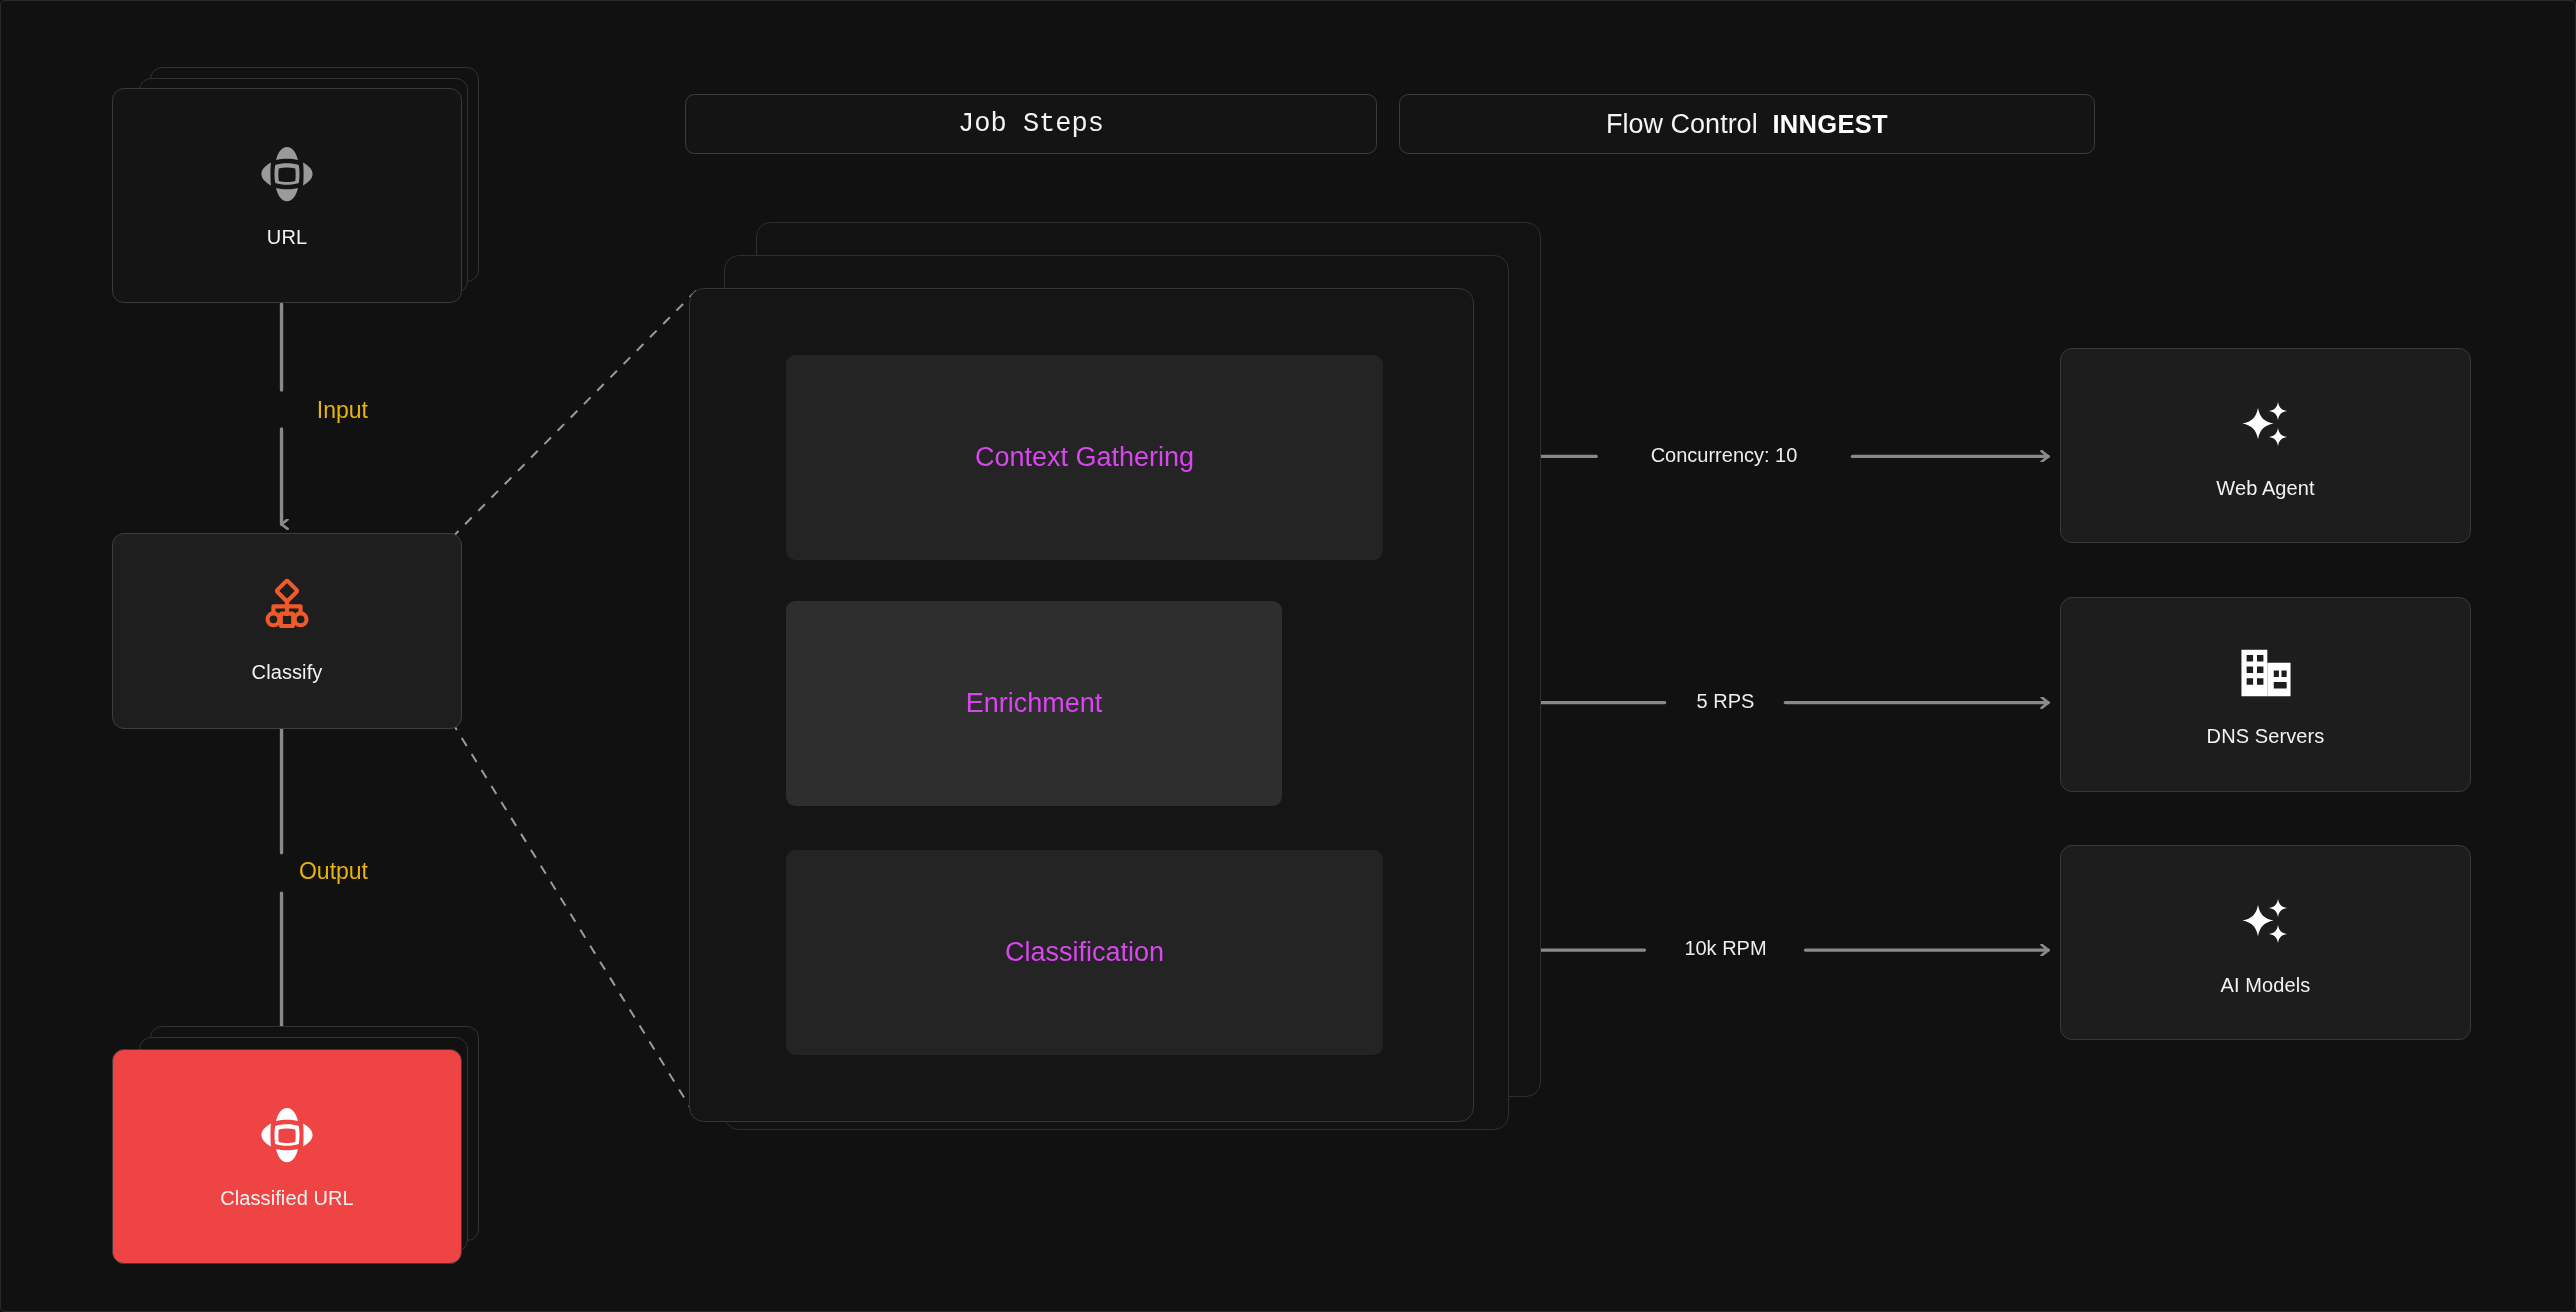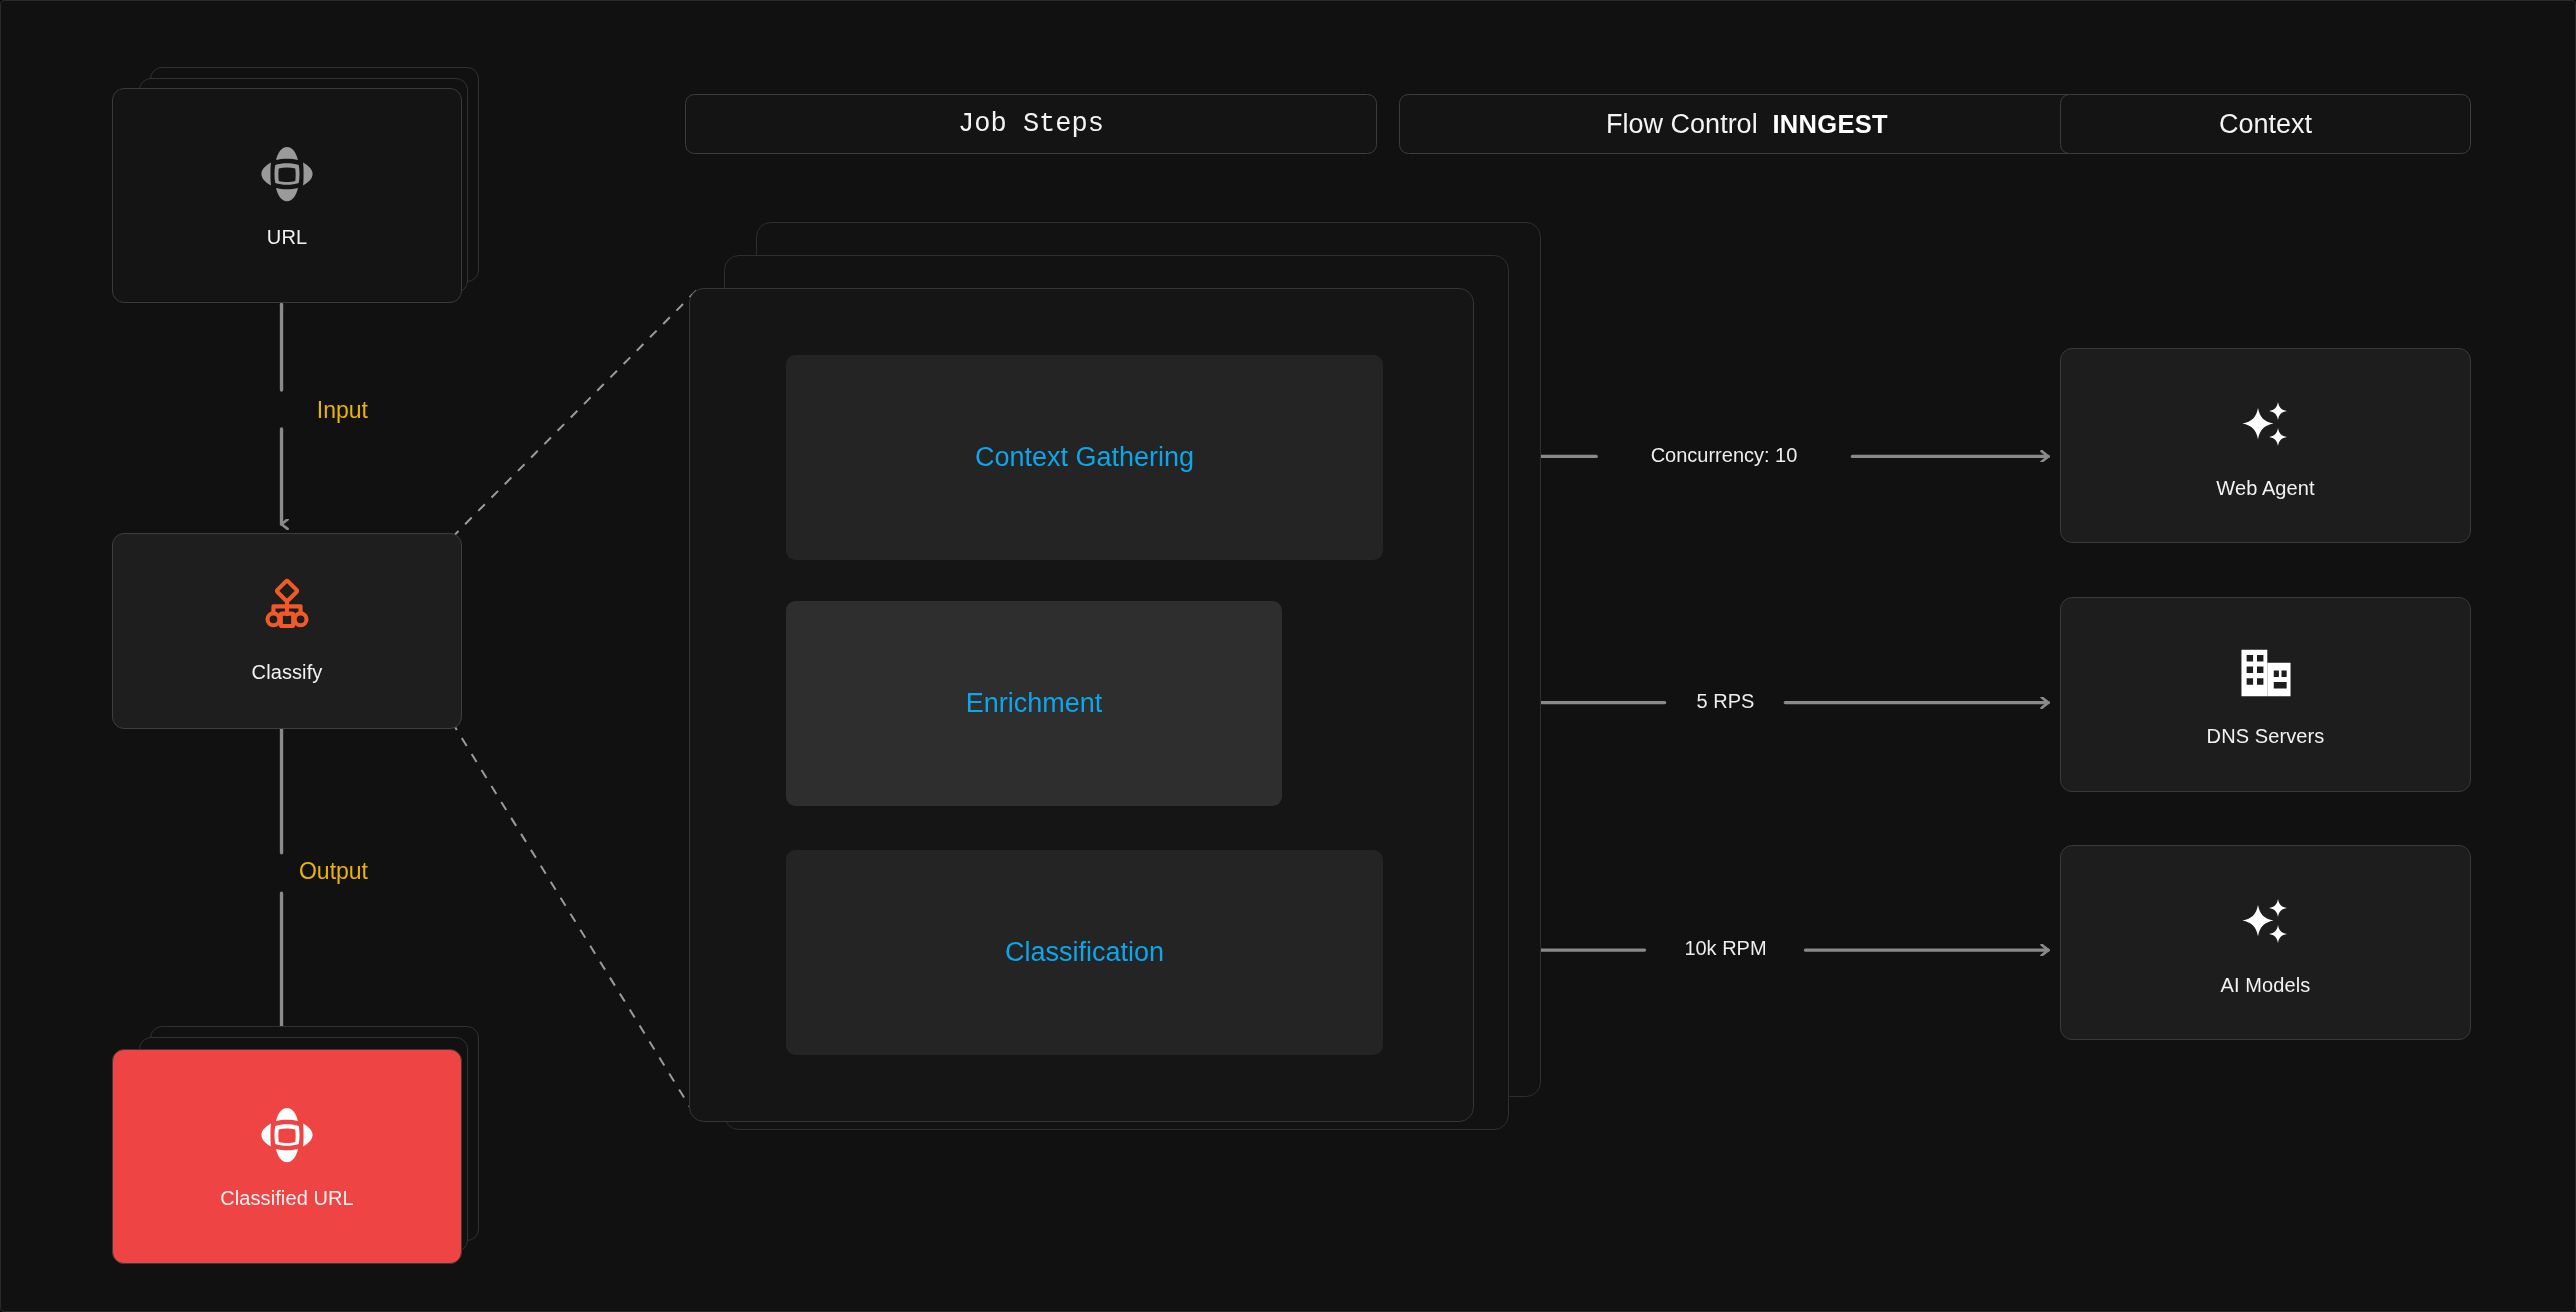--- a/index.html
+++ b/index.html
@@ -75,21 +75,21 @@
   .step {
     position:absolute;
     border-radius:9.4px;
     background:#242424;
     display:flex;
     align-items:center;
     justify-content:center;
   }
   .step-hl { background:#2e2e2e; }
   .step-label {
-    color:#0ea5e9;
+    color:#d946ef;
     font-size:27px;
     font-weight:400;
     white-space:nowrap;
   }
 
   
   .conn-label {
     position:absolute;
     color:#eab308;
     font-size:23px;
@@ -146,23 +146,20 @@
 
   <div class="tab" style="left:684px; top:93px; width:692px;font-family:Liberation Mono, monospace;">
     <span class="tab-label">Job Steps</span>
   </div>
 
   <div class="tab" style="left:1398px; top:93px; width:696px;">
     <span class="tab-label">Flow Control</span>
     <span class="tab-brand">INNGEST</span>
   </div>
 
-  <div class="tab" style="left:2059px; top:93px; width:411px;">
-    <span class="tab-label">Context</span>
-  </div>
 
   <div class="card card-ghost" style="left:149px; top:66px; width:329px; height:215px;"></div>
   <div class="card card-ghost" style="left:138px; top:77px; width:329px; height:215px;"></div>
   <div class="node" style="left:111px; top:87px; width:350px; height:215px; background:#141414;">
     <span>
       <svg width="62" height="62" viewBox="0 0 48 48" aria-hidden="true">
         <g fill="#9a9a9a">
           <path d="M24 3c-4.2 0-7.2 4.3-8.5 10.2 2.6-.7 5.5-1.1 8.5-1.1s5.9.4 8.5 1.1C31.2 7.3 28.2 3 24 3z"></path>
           <path d="M24 15.6c-3.3 0-6.4.5-9.1 1.4-.4 2.2-.6 4.6-.6 7s.2 4.8.6 7c2.7.9 5.8 1.4 9.1 1.4s6.4-.5 9.1-1.4c.4-2.2.6-4.6.6-7s-.2-4.8-.6-7c-2.7-.9-5.8-1.4-9.1-1.4zm0 3.4c2.3 0 4.5.3 6.4.8.2 1.5.3 3.1.3 4.8s-.1 3.3-.3 4.8c-1.9.5-4.1.8-6.4.8s-4.5-.3-6.4-.8c-.2-1.5-.3-3.1-.3-4.8s.1-3.3.3-4.8c1.9-.5 4.1-.8 6.4-.8z"></path>
           <path d="M24 45c4.2 0 7.2-4.3 8.5-10.2-2.6.7-5.5 1.1-8.5 1.1s-5.9-.4-8.5-1.1C16.8 40.7 19.8 45 24 45z"></path>

